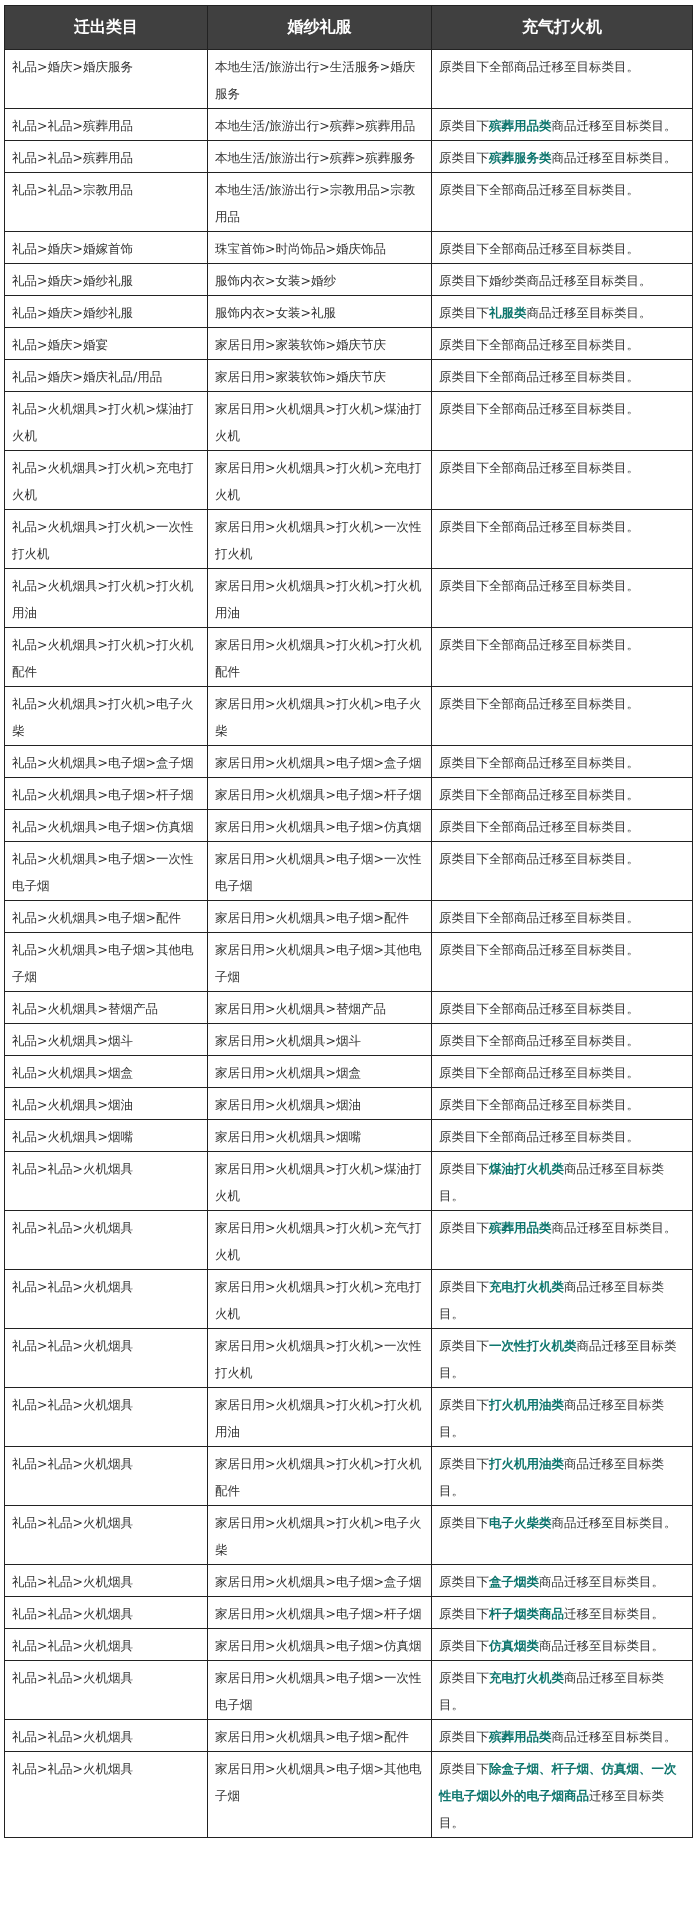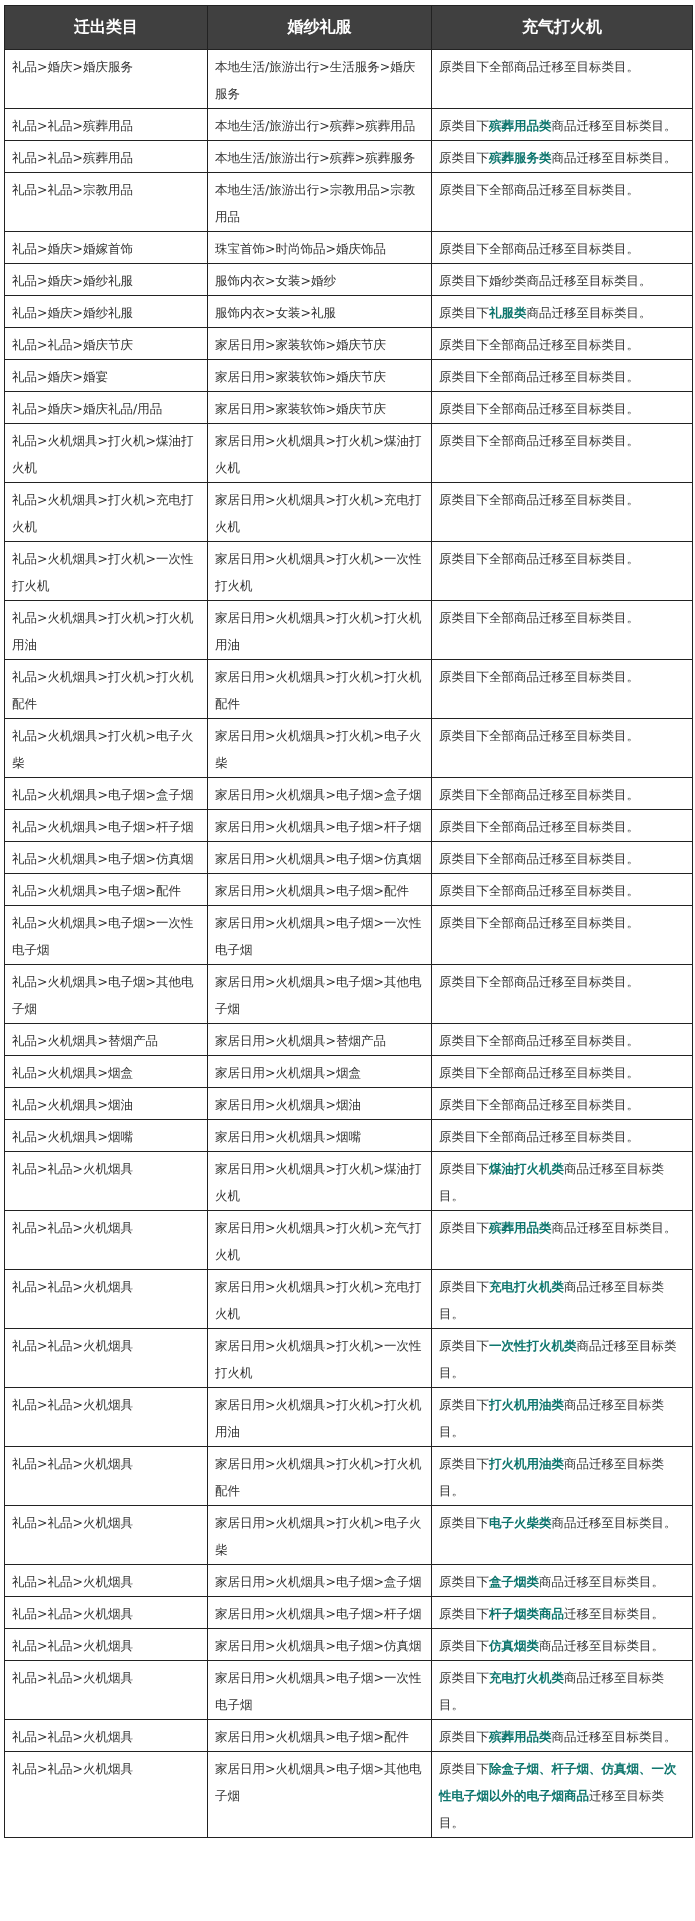--- a/index.html
+++ b/index.html
@@ -83,25 +83,20 @@
           <td>礼品&gt;婚庆&gt;婚纱礼服</td>
           <td>服饰内衣&gt;女装&gt;婚纱</td>
           <td><span>原类目下</span><b></b><span>婚纱类商品迁移至目标类目。</span></td>
         </tr>
         <tr>
           <td>礼品&gt;婚庆&gt;婚纱礼服</td>
           <td>服饰内衣&gt;女装&gt;礼服</td>
           <td><span>原类目下</span><b>礼服类</b><span>商品迁移至目标类目。</span></td>
         </tr>
         <tr>
-          <td>礼品&gt;礼品&gt;婚庆节庆</td>
-          <td>家居日用&gt;家装软饰&gt;婚庆节庆</td>
-          <td><span>原类目下</span><b></b><span>全部商品迁移至目标类目。</span></td>
-        </tr>
-        <tr>
           <td>礼品&gt;婚庆&gt;婚宴</td>
           <td>家居日用&gt;家装软饰&gt;婚庆节庆</td>
           <td><span>原类目下</span><b></b><span>全部商品迁移至目标类目。</span></td>
         </tr>
         <tr>
           <td>礼品&gt;婚庆&gt;婚庆礼品/用品</td>
           <td>家居日用&gt;家装软饰&gt;婚庆节庆</td>
           <td><span>原类目下</span><b></b><span>全部商品迁移至目标类目。</span></td>
         </tr>
         <tr>
@@ -143,37 +138,42 @@
           <td>礼品&gt;火机烟具&gt;电子烟&gt;杆子烟</td>
           <td>家居日用&gt;火机烟具&gt;电子烟&gt;杆子烟</td>
           <td><span>原类目下</span><b></b><span>全部商品迁移至目标类目。</span></td>
         </tr>
         <tr>
           <td>礼品&gt;火机烟具&gt;电子烟&gt;仿真烟</td>
           <td>家居日用&gt;火机烟具&gt;电子烟&gt;仿真烟</td>
           <td><span>原类目下</span><b></b><span>全部商品迁移至目标类目。</span></td>
         </tr>
         <tr>
+          <td>礼品&gt;火机烟具&gt;电子烟&gt;一次性电子烟</td>
+          <td>家居日用&gt;火机烟具&gt;电子烟&gt;一次性电子烟</td>
+          <td><span>原类目下</span><b></b><span>全部商品迁移至目标类目。</span></td>
+        </tr>
+        <tr>
           <td>礼品&gt;火机烟具&gt;电子烟&gt;配件</td>
           <td>家居日用&gt;火机烟具&gt;电子烟&gt;配件</td>
           <td><span>原类目下</span><b></b><span>全部商品迁移至目标类目。</span></td>
         </tr>
         <tr>
-          <td>礼品&gt;火机烟具&gt;电子烟&gt;一次性电子烟</td>
-          <td>家居日用&gt;火机烟具&gt;电子烟&gt;一次性电子烟</td>
-          <td><span>原类目下</span><b></b><span>全部商品迁移至目标类目。</span></td>
-        </tr>
-        <tr>
           <td>礼品&gt;火机烟具&gt;电子烟&gt;其他电子烟</td>
           <td>家居日用&gt;火机烟具&gt;电子烟&gt;其他电子烟</td>
           <td><span>原类目下</span><b></b><span>全部商品迁移至目标类目。</span></td>
         </tr>
         <tr>
           <td>礼品&gt;火机烟具&gt;替烟产品</td>
           <td>家居日用&gt;火机烟具&gt;替烟产品</td>
+          <td><span>原类目下</span><b></b><span>全部商品迁移至目标类目。</span></td>
+        </tr>
+        <tr>
+          <td>礼品&gt;火机烟具&gt;烟斗</td>
+          <td>家居日用&gt;火机烟具&gt;烟斗</td>
           <td><span>原类目下</span><b></b><span>全部商品迁移至目标类目。</span></td>
         </tr>
         <tr>
           <td>礼品&gt;火机烟具&gt;烟盒</td>
           <td>家居日用&gt;火机烟具&gt;烟盒</td>
           <td><span>原类目下</span><b></b><span>全部商品迁移至目标类目。</span></td>
         </tr>
         <tr>
           <td>礼品&gt;火机烟具&gt;烟油</td>
           <td>家居日用&gt;火机烟具&gt;烟油</td>

